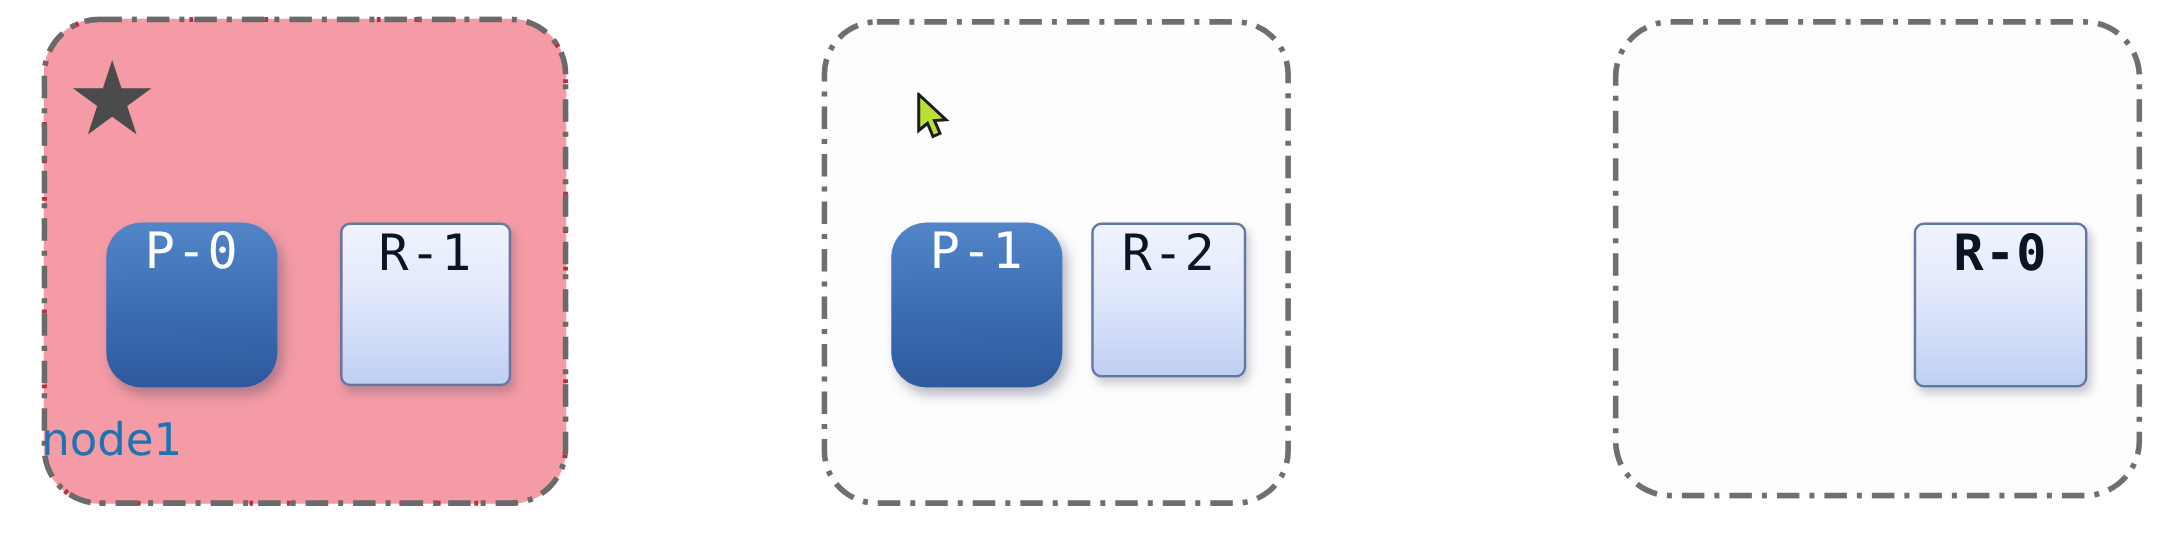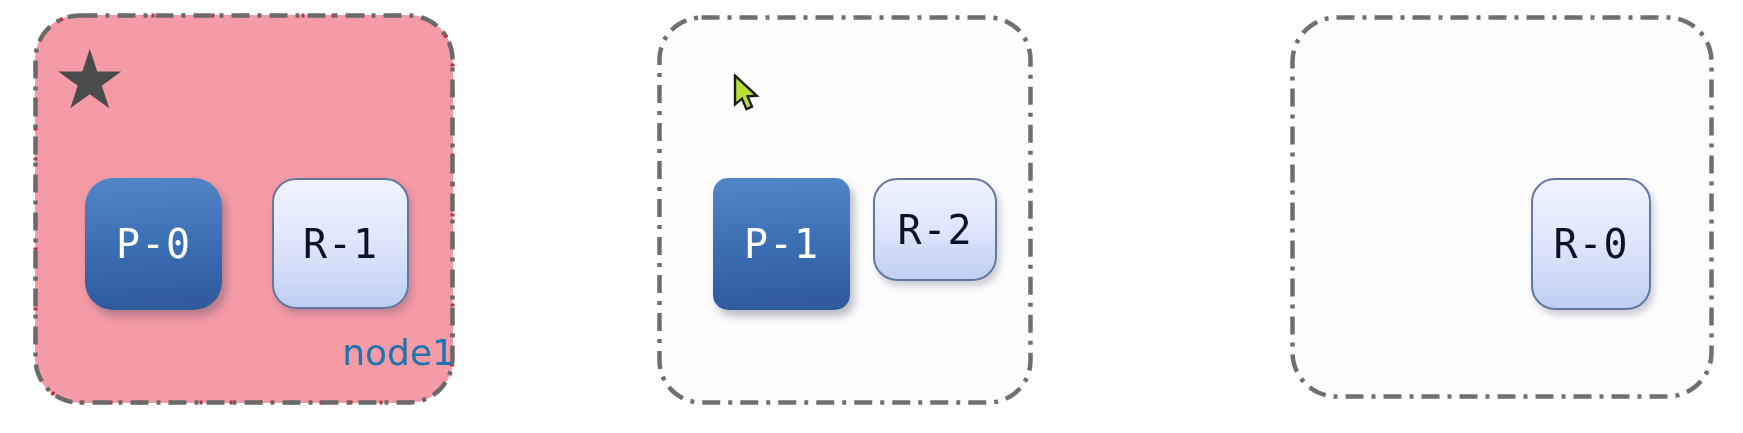--- a/index.html
+++ b/index.html
@@ -27,46 +27,45 @@
     inset: 0;
     width: 100%;
     height: 100%;
     pointer-events: none;
   }
   .pbox, .rbox {
     position: absolute;
     width: 137px;
     height: 132px;
     display: flex;
-    align-items: center;
     justify-content: center;
     font-family: "DejaVu Sans Mono", monospace;
     font-size: 40px;
     letter-spacing: 1px;
   }
   .pbox {
     border-radius: 28px;
     background: linear-gradient(178deg, #5286c8 0%, #3a6cb2 55%, #2e599b 100%);
     color: #ffffff;
     box-shadow: 4px 6px 9px rgba(55, 60, 90, 0.35);
   }
   .rbox {
-    border-radius: 24px;
+    border-radius: 8px;
     background: linear-gradient(180deg, #f0f3fe 0%, #e2e9fc 42%, #bfcff3 100%);
     border: 2px solid #64789f;
     color: #0c1322;
     box-shadow: 3px 5px 7px rgba(55, 60, 90, 0.25);
     box-sizing: border-box;
   }
   .node-label {
     position: absolute;
     left: 0;
     right: 0;
     bottom: 32px;
-    text-align: right;
+    text-align: left;
     font-size: 36px;
     color: #1e73b1;
   }
   .star {
     position: absolute;
     left: 20px;
     top: 26px;
     font-size: 82px;
     line-height: 1;
     color: #4b4b4b;
@@ -97,34 +96,34 @@
       <span>R-1</span>
     </div>
     <div class="node-label">node1</div>
   </div>
 
   <div class="node plain" style="left:657px; top:15px; width:376px; height:390px;">
     <div class="node-fill"></div>
     <svg class="border-svg" viewBox="0 0 376 390">
       <rect x="2.5" y="2.5" width="371" height="385" rx="42" fill="none" stroke="#6f6f6f" stroke-width="4.5" stroke-dasharray="18 8 4 8"></rect>
     </svg>
-    <div class="pbox" style="left:56px; top:163px;border-radius:15px;">
+    <div class="pbox" style="left:56px; top:163px;">
       <span>P-1</span>
     </div>
-    <div class="rbox" style="left:216px; top:163px; width:124px; height:103px;">
+    <div class="rbox" style="left:216px; top:163px; width:124px; height:124px;">
       <span>R-2</span>
     </div>
   </div>
 
   <div class="node plain" style="left:1290px; top:15px; width:424px; height:384px;">
     <div class="node-fill"></div>
     <svg class="border-svg" viewBox="0 0 424 384">
       <rect x="2.5" y="2.5" width="419" height="379" rx="44" fill="none" stroke="#6f6f6f" stroke-width="4.5" stroke-dasharray="18 8 4 8"></rect>
     </svg>
-    <div class="rbox" style="left:241px; top:163px; width:120px;">
+    <div class="rbox" style="left:241px; top:163px; width:139px;font-weight:bold;">
       <span>R-0</span>
     </div>
   </div>
 
   <svg class="cursor" width="36" height="40" viewBox="0 0 18 20">
     <path d="M2,0.8 L2,15.2 L5.5,12.3 L7.7,17.6 L10.5,16.3 L8.3,11.2 L12.9,10.9 Z" fill="#b9e133" stroke="#1c1c1c" stroke-width="1.2" stroke-linejoin="miter"></path>
   </svg>
 
 </div>
 

